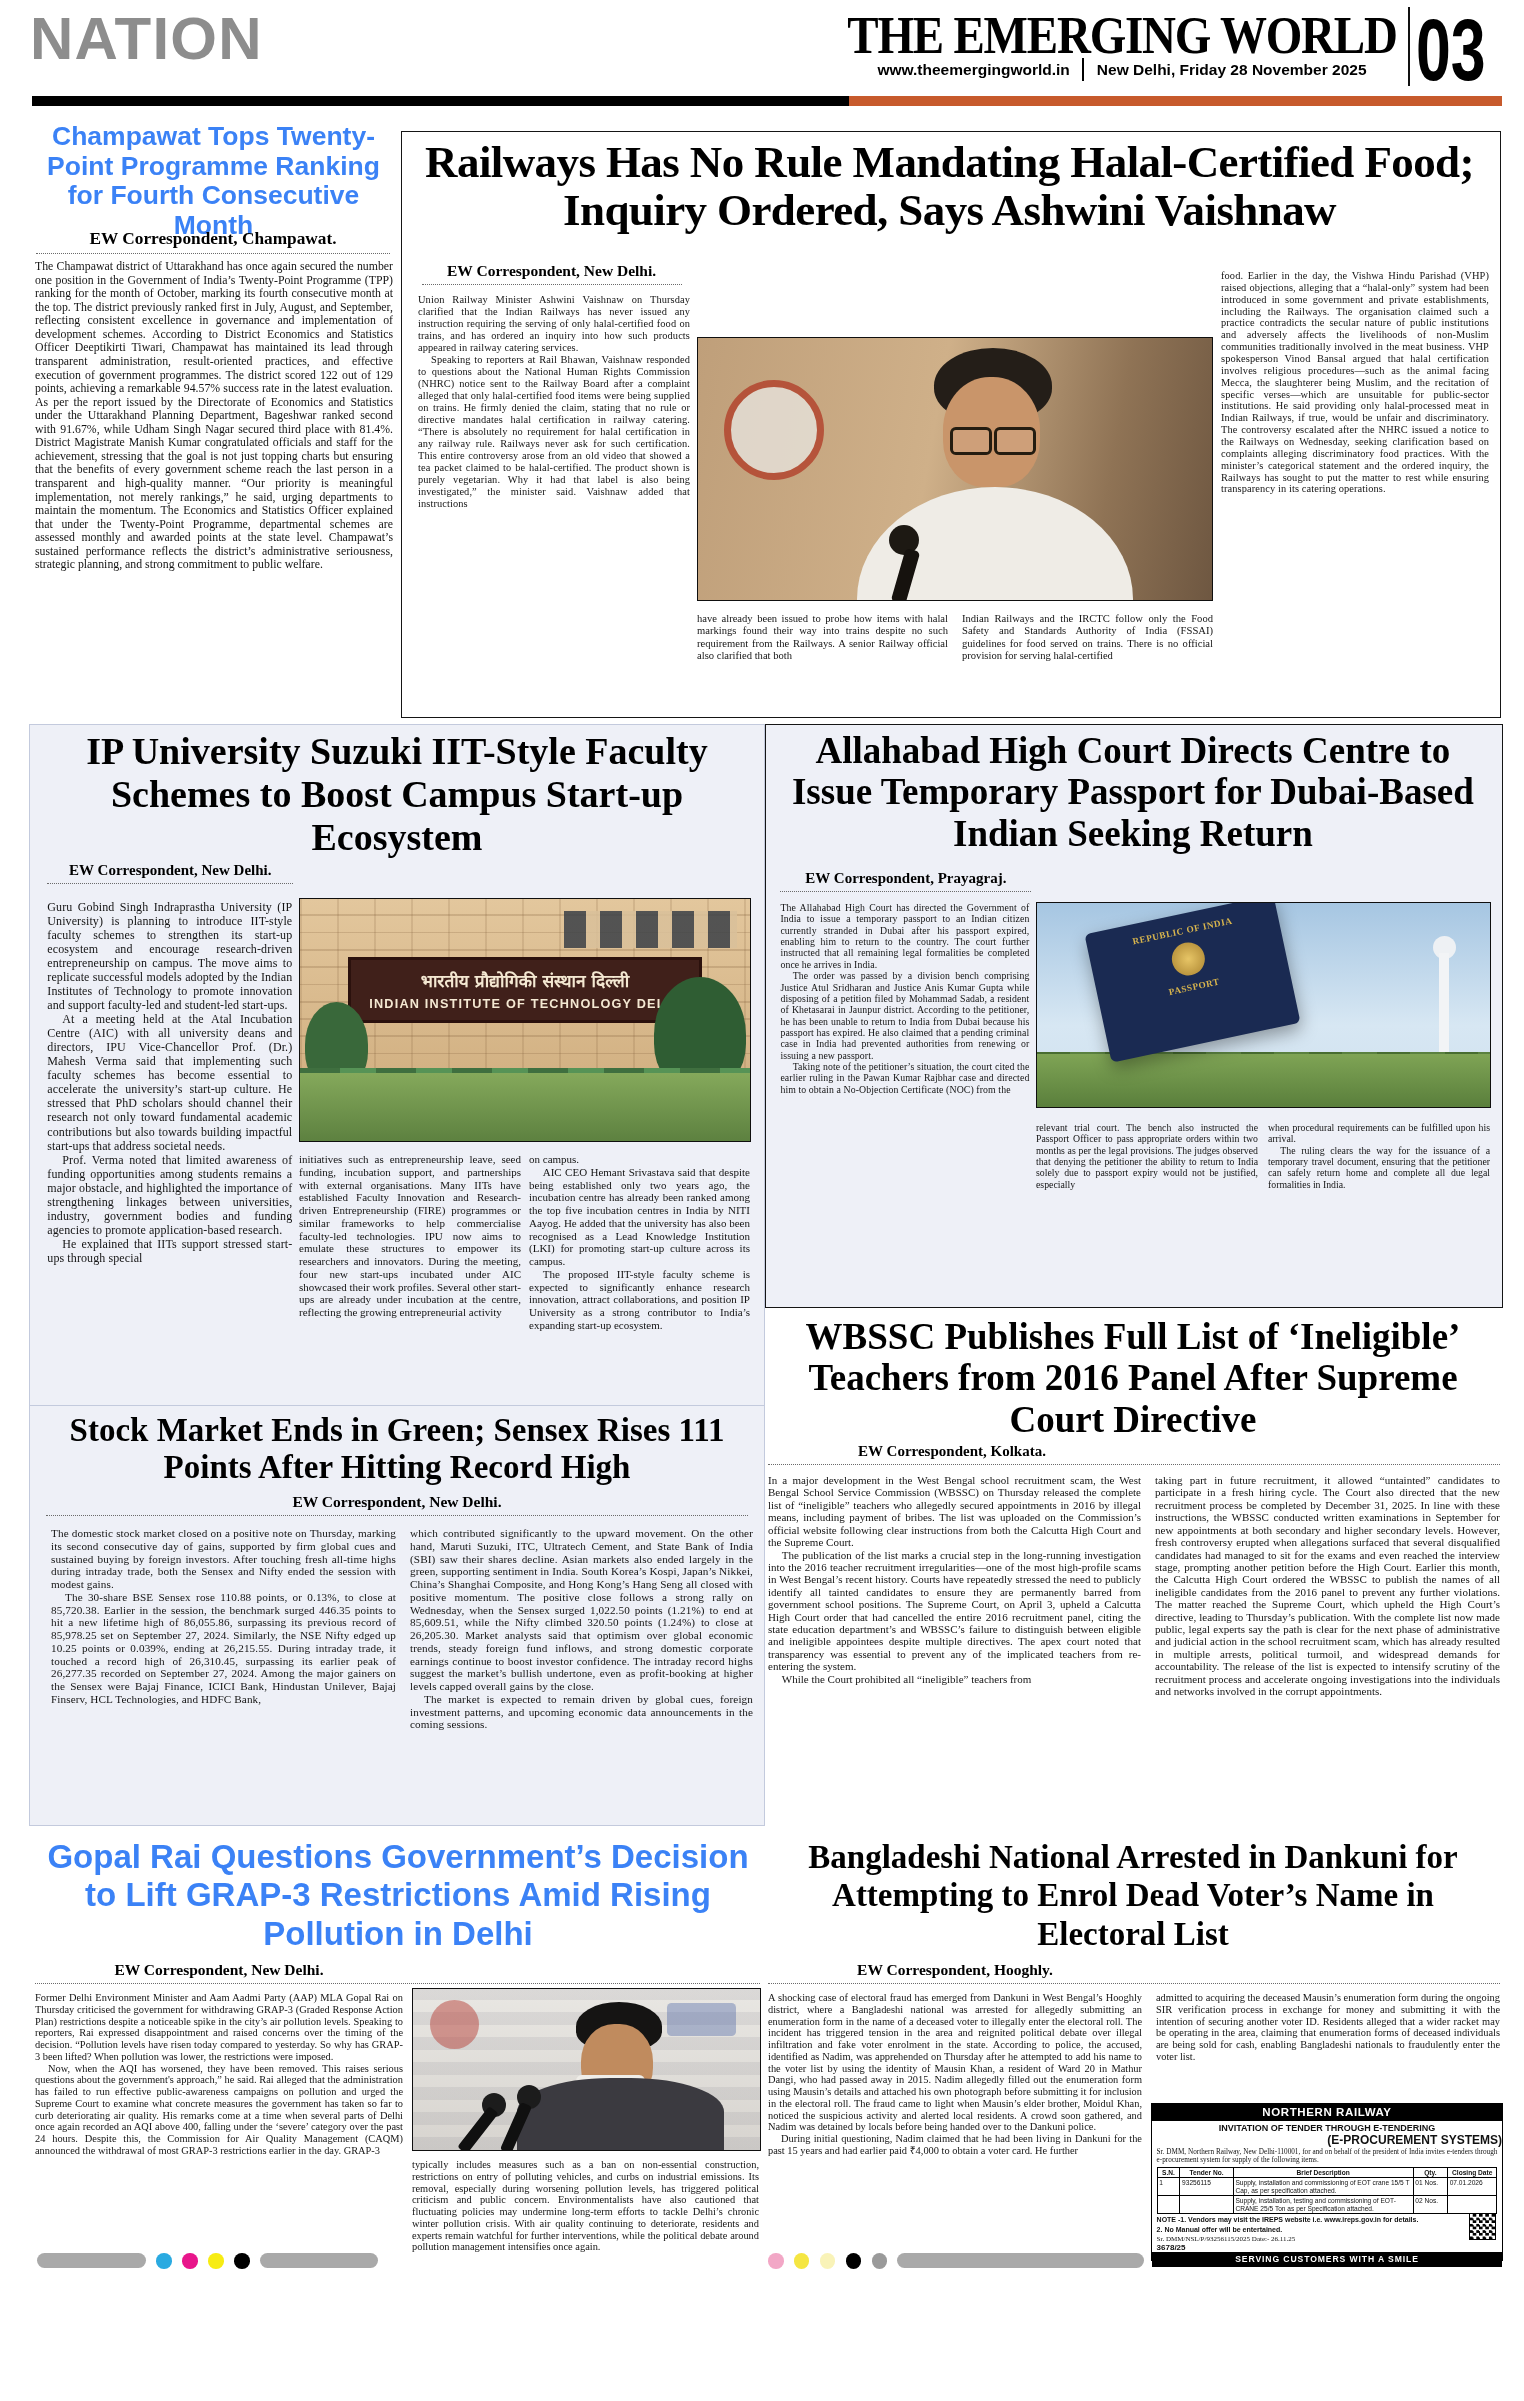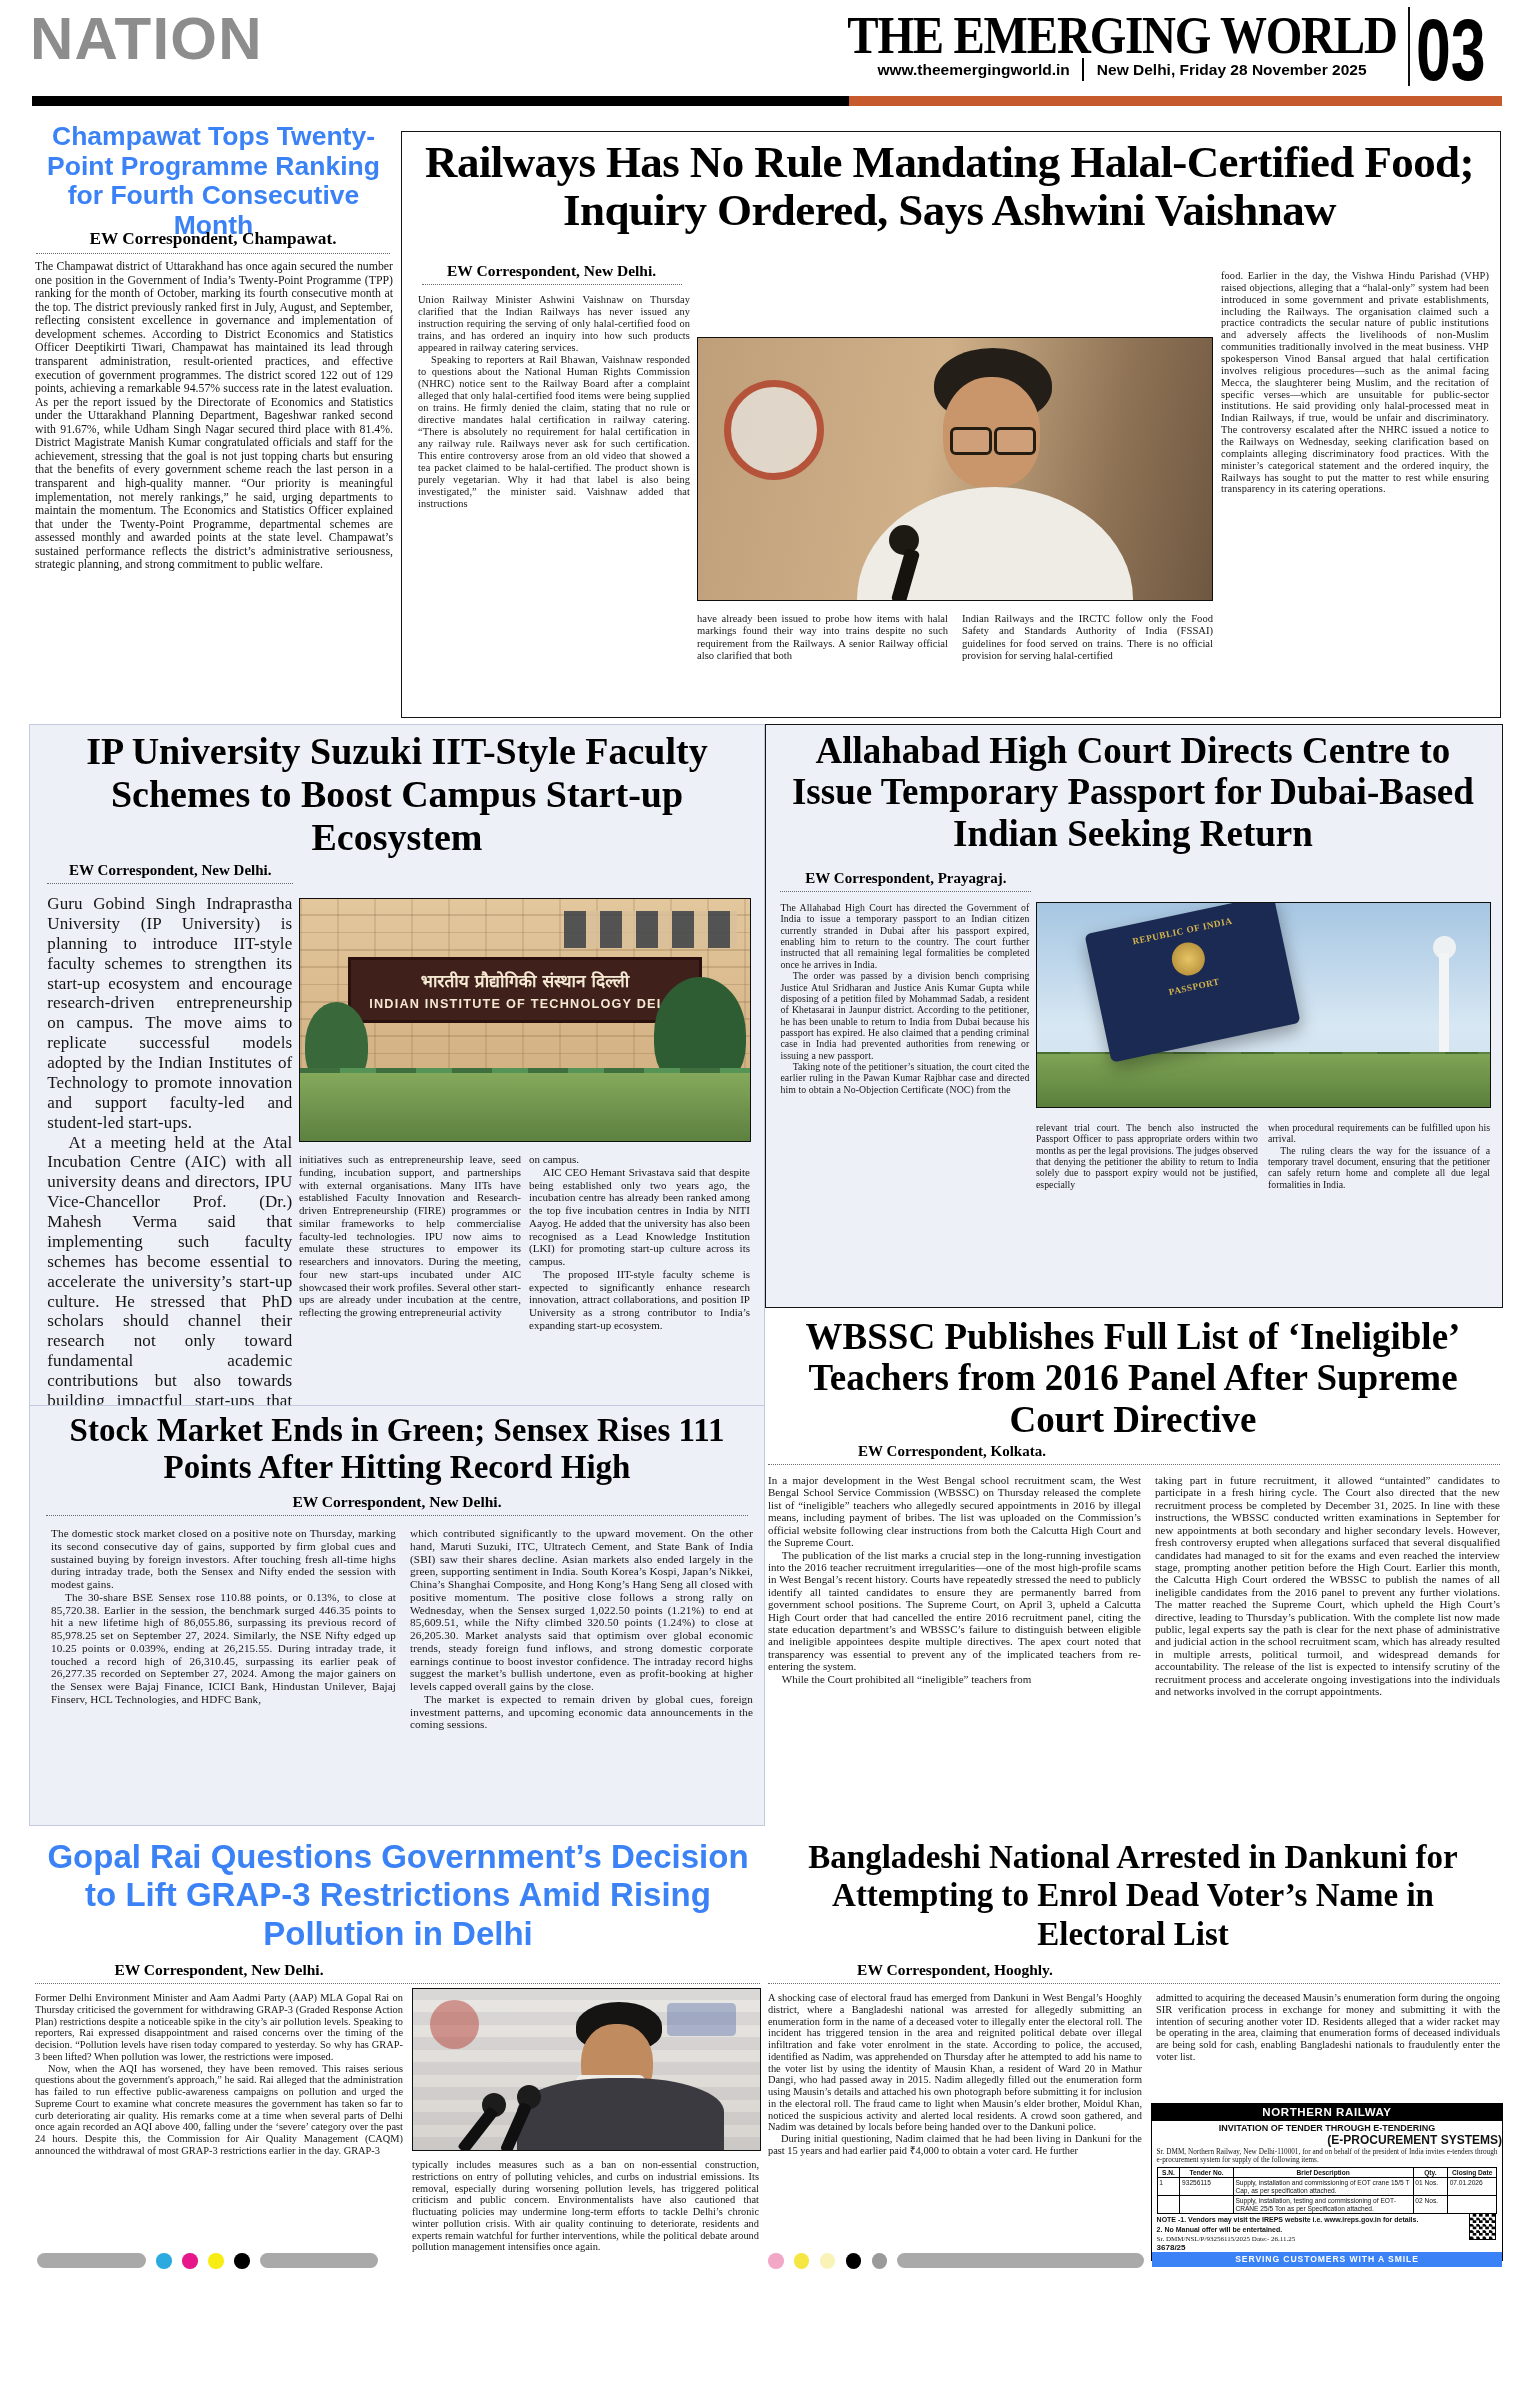--- a/index.html
+++ b/index.html
@@ -68,21 +68,21 @@
   .ad-head{background:#000;color:#fff;text-align:center;font-weight:bold;font-size:11.5px;line-height:17.3px;letter-spacing:0.6px;}
   .ad-t1{font-weight:bold;font-size:9px;text-align:center;margin-top:1.7px;}
   .ad-t2{font-weight:bold;font-size:12px;text-align:right;}
   .ad-intro{font-family:"Liberation Serif",serif;font-size:7.2px;text-align:justify;padding:1.2px 4.6px;line-height:1.12;}
   .ad table{border-collapse:collapse;margin:1.2px 4.6px;width:calc(100% - 9.2px);font-size:6.6px;line-height:1.1;}
   .ad th,.ad td{border:0.9px solid #000;padding:1.2px 1.7px;vertical-align:top;}
   .ad th{text-align:center;}
   .ad-notes{font-size:7px;font-weight:bold;padding:1.2px 4.6px;line-height:1.15;}
   .ad-ref{font-size:7px;padding:0 4.6px;display:flex;justify-content:space-between;font-family:"Liberation Serif",serif;}
   .ad-num{font-weight:bold;font-size:8px;padding:0 4.6px;}
-  .ad-slogan{margin-top:auto;background:#3b82f6;color:#fff;text-align:center;font-weight:bold;font-size:8.6px;line-height:15.5px;letter-spacing:0.9px;}
+  .ad-slogan{margin-top:auto;background:#000000;color:#fff;text-align:center;font-weight:bold;font-size:8.6px;line-height:15.5px;letter-spacing:0.9px;}
   .qr{position:absolute;right:5.8px;bottom:19.6px;width:25px;height:25px;border:1.2px solid #000;background:repeating-conic-gradient(#000 0 25%,#fff 0 50%) 0 0/6.3px 6.3px;}
 </style>
 </head>
 <body>
 
 <div id="page">
 
   <div class="abs" style="left:30px;top:3.5px;width:403px;font-family:'Liberation Sans',sans-serif;font-weight:bold;font-size:60px;color:#8d8d8d;letter-spacing:1.2px;">NATION</div>
 
   <div class="abs" style="left:846px;top:4.6px;width:552px;text-align:center;font-family:'Liberation Serif',serif;font-weight:bold;font-size:47px;letter-spacing:-1.2px;transform:scaleY(1.12);transform-origin:center top;color:#000;">THE EMERGING WORLD</div>
@@ -137,21 +137,21 @@
     <div class="abs bt" style="left:819px;top:138px;width:268px;font-size:10.4px;line-height:1.14;letter-spacing:0.1px;">
         <p>food. Earlier in the day, the Vishwa Hindu Parishad (VHP) raised objections, alleging that a “halal-only” system had been introduced in some government and private establishments, including the Railways. The organisation claimed such a practice contradicts the secular nature of public institutions and adversely affects the livelihoods of non-Muslim communities traditionally involved in the meat business. VHP spokesperson Vinod Bansal argued that halal certification involves religious procedures—such as the animal facing Mecca, the slaughterer being Muslim, and the recitation of specific verses—which are unsuitable for public-sector institutions. He said providing only halal-processed meat in Indian Railways, if true, would be unfair and discriminatory. The controversy escalated after the NHRC issued a notice to the Railways on Wednesday, seeking clarification based on complaints alleging discriminatory food practices. With the minister’s categorical statement and the ordered inquiry, the Railways has sought to put the matter to rest while ensuring transparency in its catering operations.</p>
       </div>
   </div>
 
   <div class="abs panel" style="left:29px;top:724px;width:734px;height:697px;">
     <h1 class="hl-serif abs" style="left:11.5px;top:4.6px;width:711px;font-size:38px;line-height:1.14;">IP University Suzuki IIT-Style Faculty Schemes to Boost Campus Start-up Ecosystem</h1>
     <div class="byline-row" style="left:17.3px;top:137px;width:246px;font-size:15px;">
       <span class="bl">EW Correspondent, New Delhi.</span>
     </div>
-    <div class="abs bt" style="left:17.3px;top:169px;width:245px;font-size:17px;line-height:1.17;letter-spacing:0.1px;">
+    <div class="abs bt" style="left:17.3px;top:175px;width:245px;font-size:12px;line-height:1.17;letter-spacing:0.1px;">
         <p>Guru Gobind Singh Indraprastha University (IP University) is planning to introduce IIT-style faculty schemes to strengthen its start-up ecosystem and encourage research-driven entrepreneurship on campus. The move aims to replicate successful models adopted by the Indian Institutes of Technology to promote innovation and support faculty-led and student-led start-ups.</p>
         <p>At a meeting held at the Atal Incubation Centre (AIC) with all university deans and directors, IPU Vice-Chancellor Prof. (Dr.) Mahesh Verma said that implementing such faculty schemes has become essential to accelerate the university’s start-up culture. He stressed that PhD scholars should channel their research not only toward fundamental academic contributions but also towards building impactful start-ups that address societal needs.</p>
         <p>Prof. Verma noted that limited awareness of funding opportunities among students remains a major obstacle, and highlighted the importance of strengthening linkages between universities, industry, government bodies and funding agencies to promote application-based research.</p>
         <p>He explained that IITs support stressed start-ups through special</p>
       </div>
 
     <div class="photo photo-iit" style="left:269px;top:173px;width:450px;height:242px;">
       <div class="iit-bricks"></div>
       <div class="iit-windows"></div>
       <div class="iit-sign">

